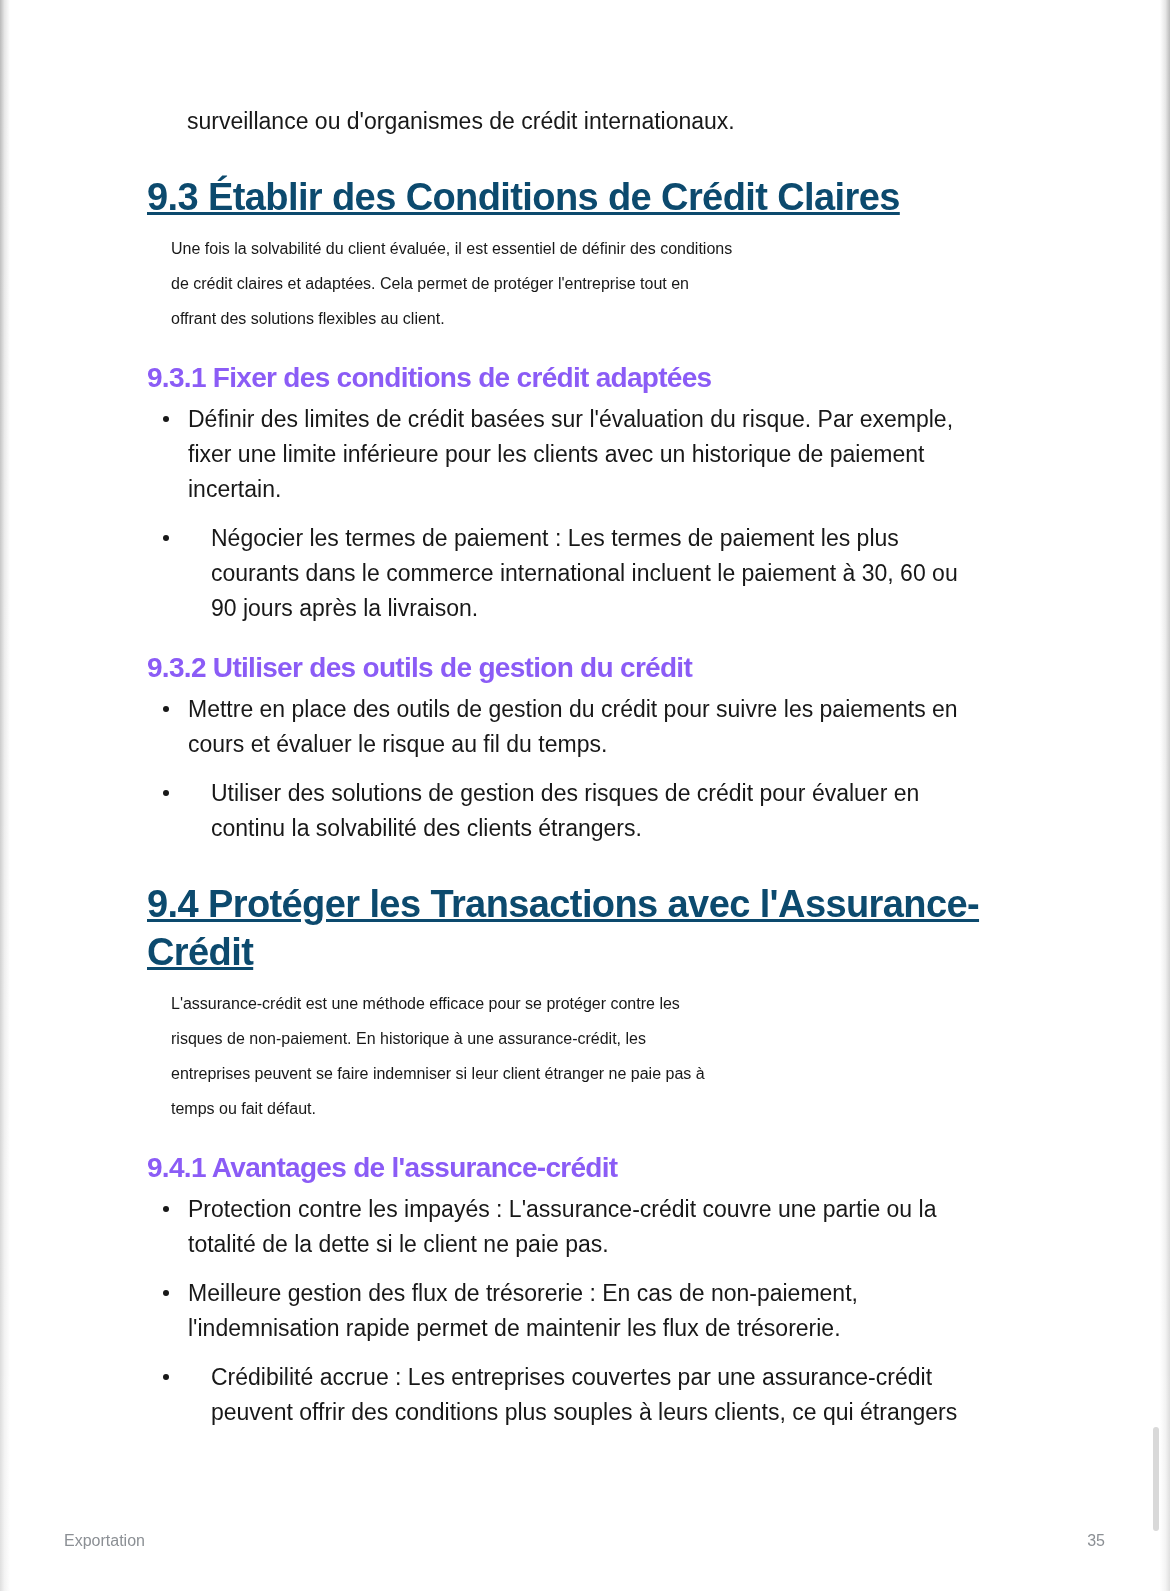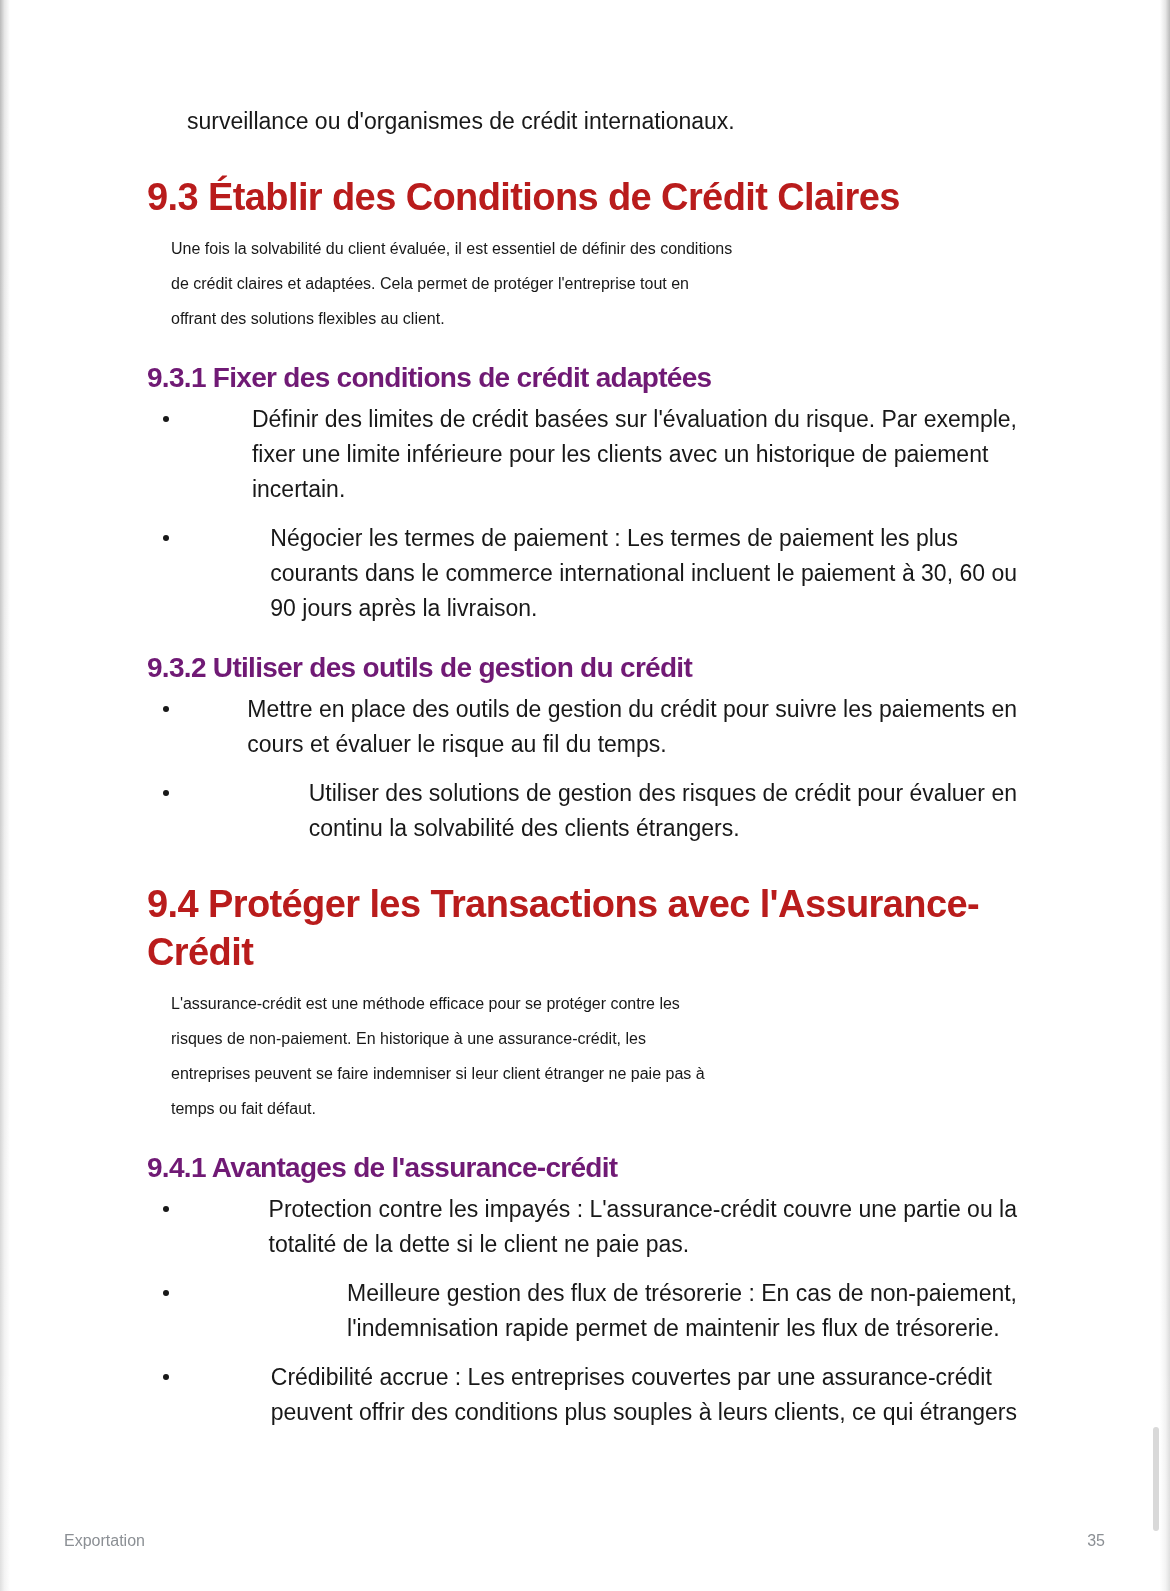--- a/index.html
+++ b/index.html
@@ -25,27 +25,27 @@
     border-radius:3px;background:#d9d9d9;
   }
   .content{
     position:absolute;left:147px;top:104px;width:870px;color:#181818;
   }
   .line{white-space:nowrap;}
   .cont{margin:0;}
   .cont .line{padding-left:40px;font-size:23px;line-height:35px;}
   .p{margin-top:10px;}
   .p .line{font-size:16px;line-height:35px;margin-left:24px;}
-  .h2{margin-top:34px;font-weight:700;color:#b91c1c;letter-spacing:-0.6px;}
+  .h2{margin-top:34px;font-weight:700;color:#0c4a6e;letter-spacing:-0.6px;text-decoration:underline;}
   .h2 .line{font-size:38px;line-height:48px;}
-  .h3{margin-top:22px;font-weight:700;color:#701a75;letter-spacing:-0.7px;}
+  .h3{margin-top:22px;font-weight:700;color:#8b5cf6;letter-spacing:-0.7px;}
   .h3 .line{font-size:28px;line-height:40px;}
   .list{margin-top:4px;}
-  .item{display:flex;margin-bottom:14px;justify-content:space-between;}
-  .item:last-child{margin-bottom:0;}
+  .item{display:flex;margin-bottom:14px;}
+  .item:last-child{margin-bottom:0;gap:23px;}
   .dot{flex:none;width:6px;height:6px;border-radius:50%;background:#181818;margin:14px 0 0 16px;}
   .lines{margin-left:19px;}
   .lines .line{font-size:23px;line-height:35px;}
   .footer{
     position:absolute;left:64px;right:65px;top:1531px;
     display:flex;justify-content:space-between;align-items:baseline;
     font-size:16px;line-height:20px;color:#8b8f94;
   }
 </style>
 </head>

